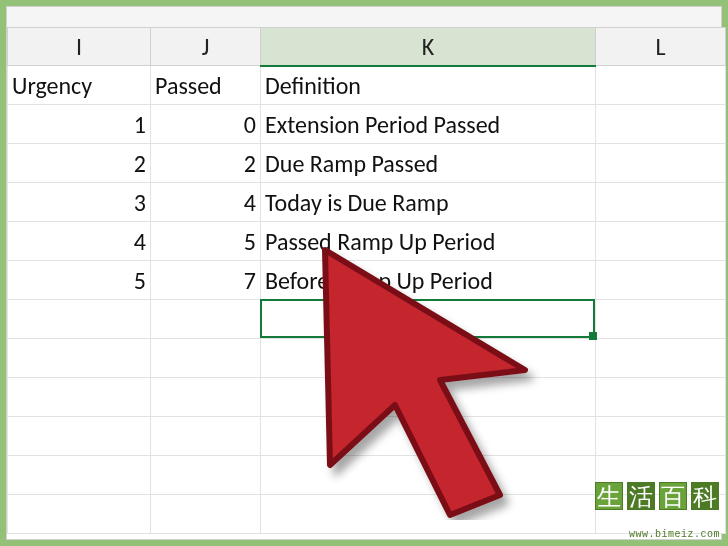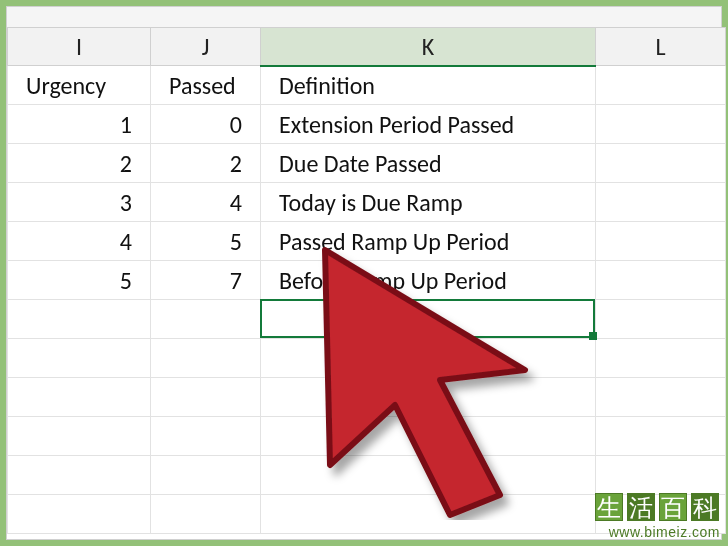--- a/index.html
+++ b/index.html
@@ -52,21 +52,21 @@
   }
   th.col-header.selected {
     background: #d7e4d2;
     border-bottom: 2px solid #137a3a;
   }
   td.cell {
     border: 1px solid #e2e2e2;
     height: 39px;
     font-size: 24px;
     color: #111;
-    padding: 0 18px;
+    padding: 0 4px;
     vertical-align: middle;
     background: #fff;
     white-space: nowrap;
     overflow: visible;
   }
   td.right { text-align: right; }
   td.left  { text-align: left;  }
 
   
   .selected-cell {
@@ -109,25 +109,25 @@
     background: #6aa33a;
     color: #fff;
     font-family: "SimHei","Microsoft YaHei",sans-serif;
     font-size: 24px; line-height: 28px; text-align: center;
     border: 1px solid #4c7a25;
     margin: 1px;
     display: inline-block;
   }
   .wm-box.dark { background: #4c7a25; }
   .wm-url {
-    font-family: Liberation Sans, sans-serif;
-    font-size: 14px;
+    font-family: Liberation Mono, monospace;
+    font-size: 10px;
     color: #4c7a25;
     letter-spacing: 0.5px;
-    margin-top: 2px;
+    margin-top: 18px;
   }
 </style>
 </head>
 <body>
 
 <div class="outer-frame">
   <div class="sheet-wrap">
     <table class="grid">
       <colgroup>
         <col class="col-I">
@@ -152,21 +152,21 @@
         </tr>
         <tr>
           <td class="cell right">1</td>
           <td class="cell right">0</td>
           <td class="cell left">Extension Period Passed</td>
           <td class="cell"></td>
         </tr>
         <tr>
           <td class="cell right">2</td>
           <td class="cell right">2</td>
-          <td class="cell left">Due Date Passed</td>
+          <td class="cell left">Due Ramp Passed</td>
           <td class="cell"></td>
         </tr>
         <tr>
           <td class="cell right">3</td>
           <td class="cell right">4</td>
           <td class="cell left">Today is Due Ramp</td>
           <td class="cell"></td>
         </tr>
         <tr>
           <td class="cell right">4</td>

